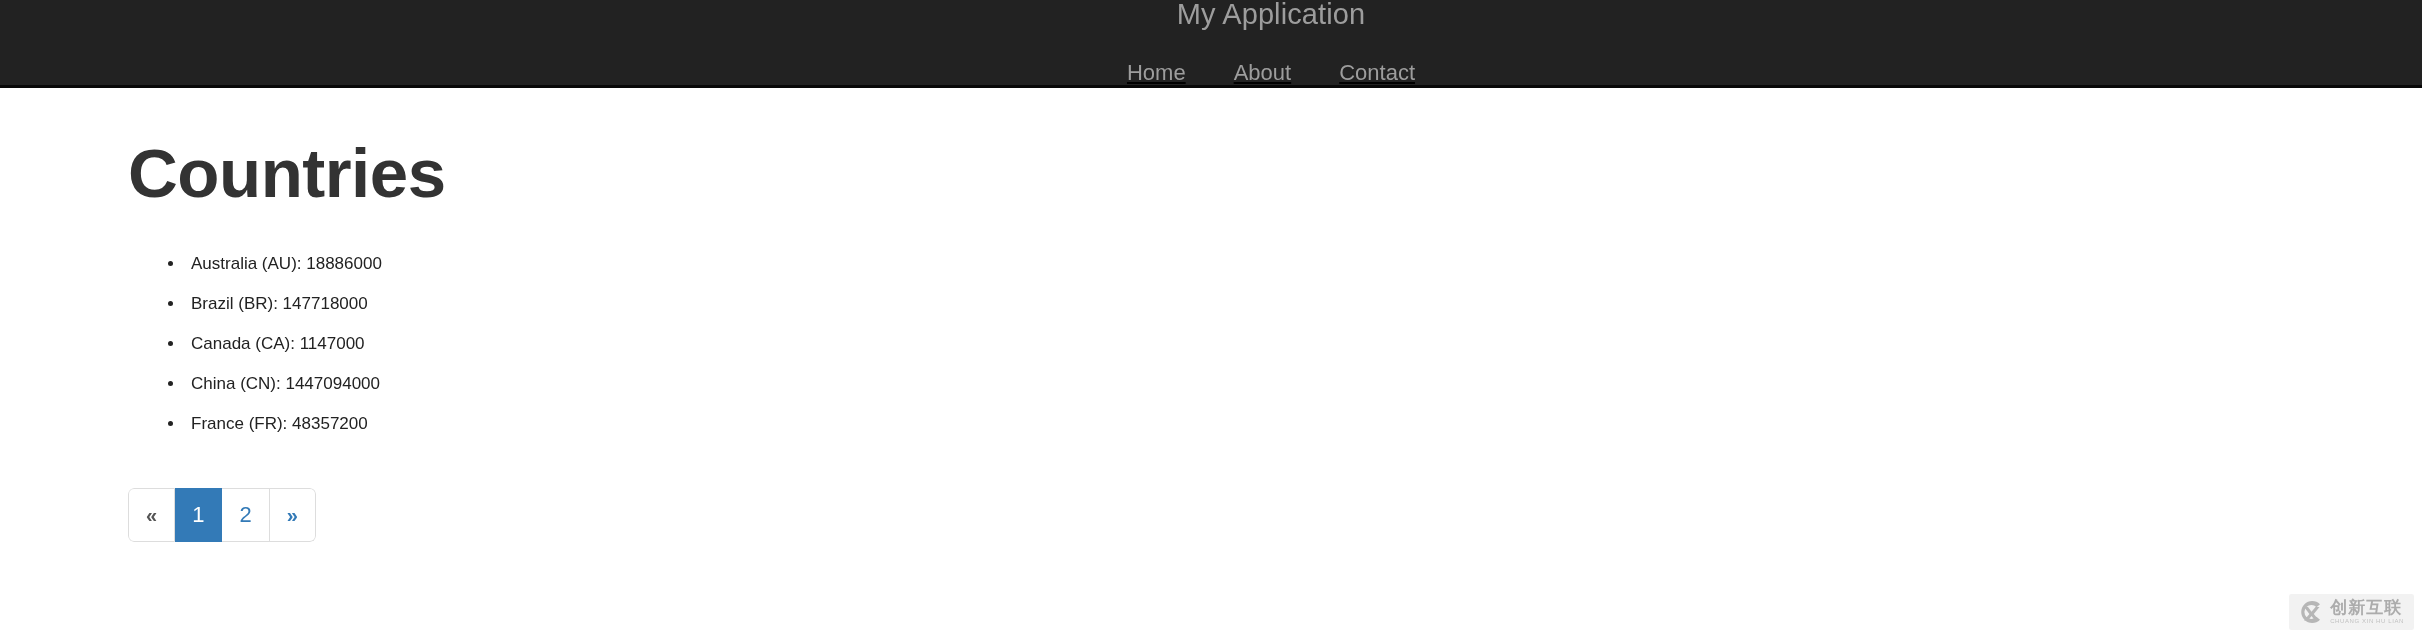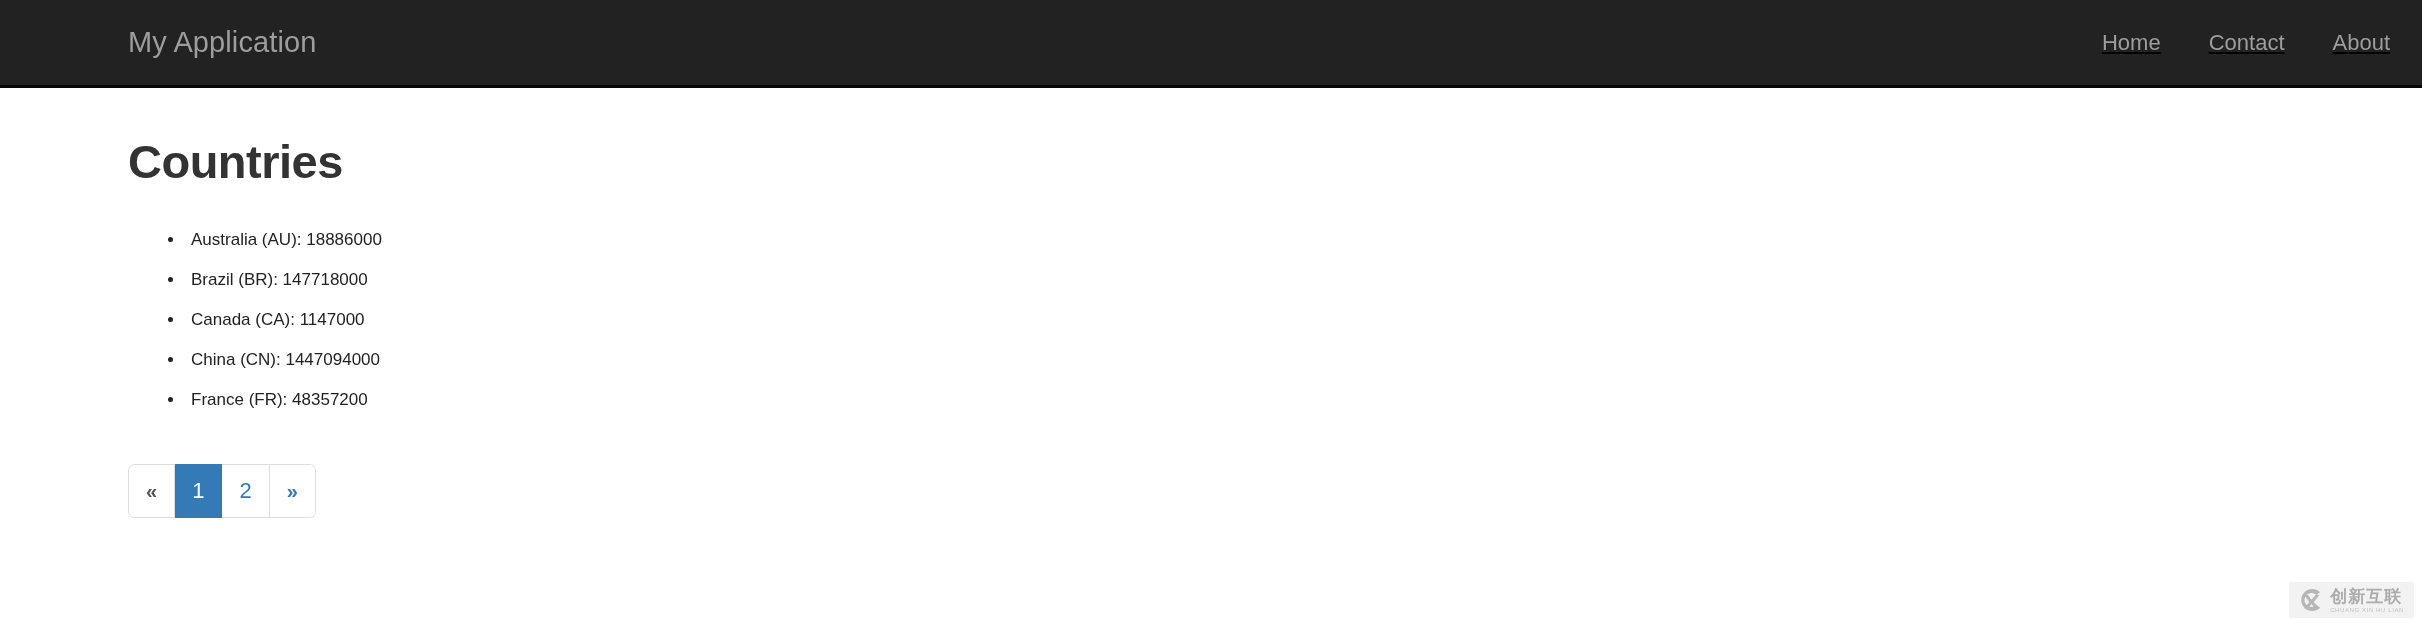--- a/index.html
+++ b/index.html
@@ -21,20 +21,21 @@
   .navbar {
     width: 100%;
     height: 88px;
     background: #222222;
     border-bottom: 3px solid #080808;
     box-sizing: border-box;
     display: flex;
     align-items: center;
     justify-content: space-between;
     padding: 0 8px 0 128px;
+    flex-direction: column;
   }
   .navbar-brand {
     color: #9d9d9d;
     font-size: 29px;
     line-height: 1;
     letter-spacing: 0.1px;
     white-space: nowrap;
     text-decoration: none;
     cursor: pointer;
   }
@@ -67,21 +68,21 @@
 
   
   .container {
     padding: 0 128px;
     box-sizing: border-box;
   }
   .page-title {
     margin: 0;
     padding-top: 48px;
     color: #333333;
-    font-size: 47px;
+    font-size: 69px;
     font-weight: bold;
     line-height: 1.1;
     letter-spacing: -0.5px;
   }
   .country-list {
     margin: 32px 0 0 0;
     padding-left: 57px;
     list-style-type: disc;
   }
   .country-list li {
@@ -137,23 +138,22 @@
     background: #337ab7;
     border-color: #337ab7;
     color: #ffffff;
     cursor: default;
   }
 
   
   .watermark {
     position: absolute;
     right: 8px;
-    bottom: 20px;
-    display: flex;
-    align-items: center;
+    bottom: 8px;
+    display: flex;
     gap: 7px;
     background: #f2f2f2;
     padding: 5px 10px 5px 8px;
     border-radius: 2px;
     opacity: 0.95;
     user-select: none;
   }
   .wm-mark { display: block; }
   .wm-text {
     display: flex;
@@ -177,24 +177,24 @@
 <body>
 
 <nav class="navbar">
   <a class="navbar-brand" href="#">My Application</a>
 
   <ul class="navbar-nav">
     <li class="nav-item">
       <a class="nav-link" href="#">Home</a>
     </li>
     <li class="nav-item">
-      <a class="nav-link" href="#">Contact</a>
+      <a class="nav-link" href="#">About</a>
     </li>
     <li class="nav-item">
-      <a class="nav-link" href="#">About</a>
+      <a class="nav-link" href="#">Contact</a>
     </li>
   </ul>
 </nav>
 
 <main class="container">
 
   <h1 class="page-title">Countries</h1>
 
   <ul class="country-list">
     <li>Australia (AU): 18886000</li>

